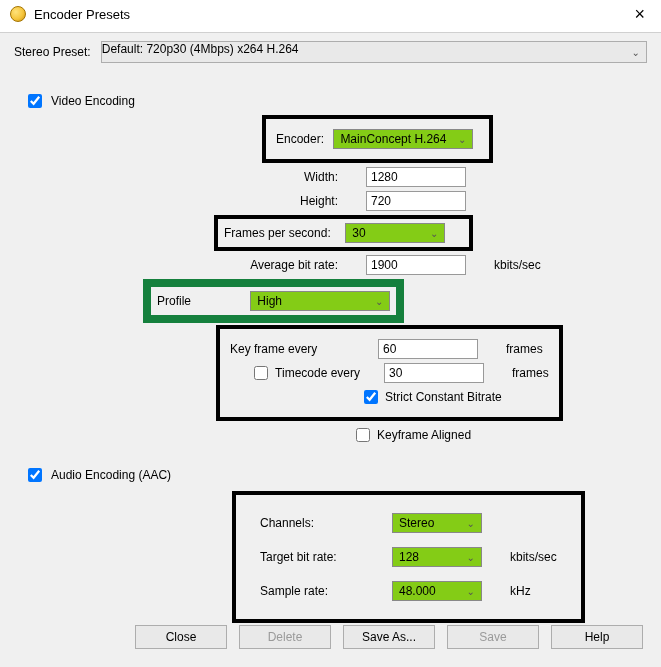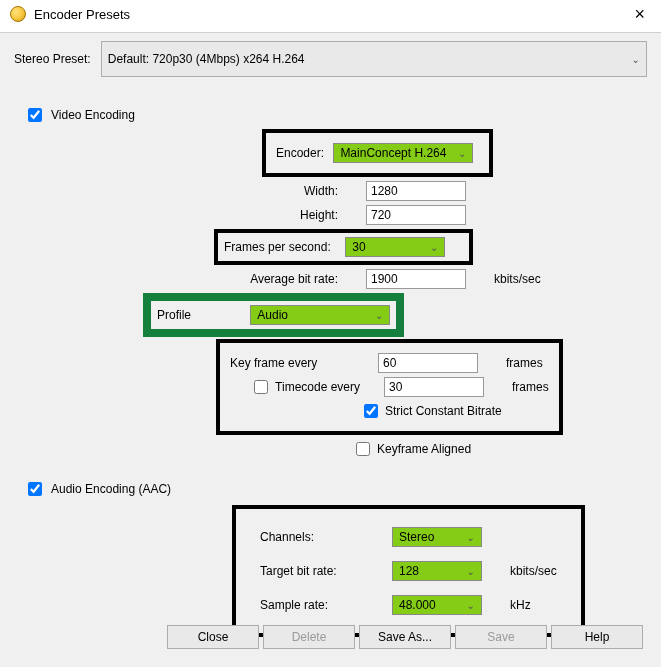--- a/index.html
+++ b/index.html
@@ -40,26 +40,25 @@
   .content { padding: 0; }
   .preset-row {
     display: flex;
     align-items: center;
     padding: 8px 14px 12px 14px;
     gap: 10px;
   }
   .preset-row label { white-space: nowrap; }
   .preset-select {
     flex: 1;
-    height: 36px;
+    height: 22px;
     border: 1px solid #adadad;
     background: #e9e9e9;
     display: flex;
-    align-items: center;
-    padding: 0 6px;
+    padding: 0 0;
     position: relative;
   }
   .preset-select .chev,
   .combo .chev {
     position: absolute; right: 6px; top: 50%; transform: translateY(-50%);
     font-size: 10px; color: #555;
   }
   .section {
     padding: 6px 24px;
   }
@@ -111,21 +110,21 @@
   .unit { margin-left: 6px; }
   .highlight-enc {
     border:4px solid #000; display:inline-block; padding:10px 16px 10px 10px; margin-left: 238px;
   }
   .highlight-fps { border:4px solid #000; display:inline-block; padding:4px 24px 4px 6px; margin-left: 190px;}
   .highlight-prof{ border:8px solid #15803d; display:inline-block; padding:4px 6px; margin-left: 119px;}
   .highlight-kf  { border:4px solid #000; display:inline-block; padding:6px 10px; margin-left: 192px; margin-top:2px;}
   .highlight-aud { border:4px solid #000; display:inline-block; padding:14px 24px; margin-left: 208px; margin-top:6px;}
   .plain-row { margin-left:0; }
   .btnbar {
-    display:flex; gap:4px; justify-content:flex-end;
+    display:flex; gap:12px; justify-content:flex-end;
     padding: 14px 18px;
     position: absolute;
     bottom: 4px; left:0; right:0;text-align:center;
   }
   .btn {
     width: 92px; height:24px;
     border:1px solid #adadad;
     background:#e9e9e9;
     display:flex; align-items:center; justify-content:center;
     font-size:12px;
@@ -190,21 +189,21 @@
       <div class="row plain-row">
         <span class="lbl">Average bit rate:</span>
         <input class="txt-input" value="1900" style="">
         <span class="unit">kbits/sec</span>
       </div>
 
       
       <div class="highlight-prof">
         <span class="lbl-s" style="display:inline-block;width:90px;">Profile</span>
         <span class="combo wide">
-          <span>Audio</span>
+          <span>High</span>
           <span class="chev">⌄</span>
         </span>
       </div>
 
       
       <div class="highlight-kf">
         <div class="row">
           <span class="lbl-s" style="display:inline-block;width:126px;">Key frame every</span>
           <input class="txt-input" value="60" style="">
           <span class="unit">frames</span>

